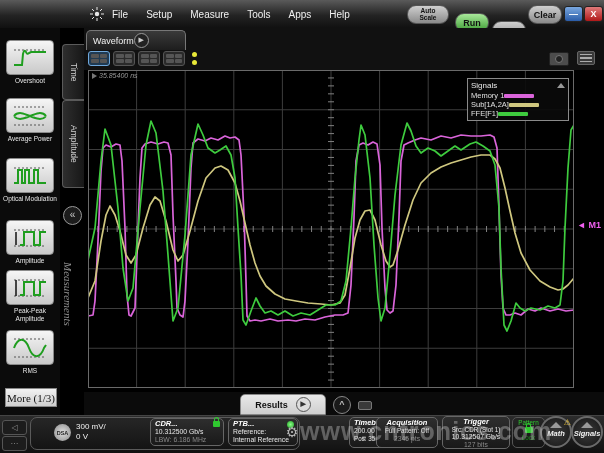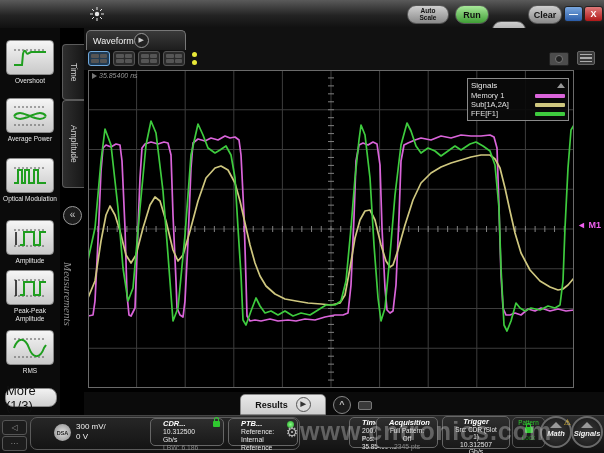--- a/index.html
+++ b/index.html
@@ -12,34 +12,34 @@
   .logo{left:3px;top:3px;width:78px;height:22px;border-radius:50%/50%;
         background:radial-gradient(ellipse at 50% 20%,#7dff7d,#1f9e1f 55%,#063b06);
         border:1px solid #0a4d0a;display:flex;align-items:center;justify-content:center;
         font-size:10px;font-weight:bold;color:#fff;text-shadow:0 1px 2px #000;}
   .sunicon{left:90px;top:7px;width:14px;height:14px;}
   .menu{left:112px;top:0;height:28px;display:flex;align-items:center;gap:18px;font-size:10px;color:#f0f0f0;}
   .menu span{cursor:default;}
   .pill{height:17px;border-radius:9px;background:linear-gradient(#cfcfcf,#8a8a8a);border:1px solid #555;
         color:#111;font-size:9px;display:flex;align-items:center;justify-content:center;font-weight:bold;}
   .pill.two{flex-direction:column;font-size:6.5px;line-height:6.5px;font-weight:bold;}
-  .pill.run{background:linear-gradient(#a8e89a,#3f9e35);}
+  .pill.run{background:linear-gradient(#a8e89a,#3f9e35);margin-top:8px;}
   .winbtn{width:17px;height:14px;border-radius:3px;border:1px solid #222;font-size:9px;font-weight:bold;
           display:flex;align-items:center;justify-content:center;color:#fff;}
   .minb{background:linear-gradient(#7aa8e0,#2a5ca8);}
   .closeb{background:linear-gradient(#e07a7a,#b01818);}
 
   
   .sidebar{left:0;top:28px;width:60px;height:387px;background:#0b0b0b;}
   .mitem{width:60px;text-align:center;}
   .mbtn{margin:0 auto;width:46px;height:33px;border-radius:4px;background:linear-gradient(#f5f5f5,#c9c9c9);
         border:1px solid #8a8a8a;display:flex;align-items:center;justify-content:center;}
   .mlabel{margin-top:2px;font-size:6.5px;line-height:7.5px;color:#e8e8e8;}
-  .morebtn{left:5px;top:360px;width:50px;height:17px;border-radius:8px;background:linear-gradient(#f2f2f2,#cfcfcf);
-           border:1px solid #888;color:#111;font-size:13px;display:flex;align-items:center;justify-content:center;}
+  .morebtn{left:5px;top:360px;width:50px;height:17px;border-radius:0;background:linear-gradient(#f2f2f2,#cfcfcf);
+           border:1px solid #888;color:#111;font-size:11px;display:flex;align-items:center;justify-content:center;font-family:Liberation Serif, serif;}
 
   
   .vtab{width:21px;background:linear-gradient(90deg,#2e2e2e,#171717);border:1px solid #5a5a5a;border-right:none;
         border-radius:4px 0 0 4px;color:#cfcfcf;font-size:8.5px;
         writing-mode:vertical-rl;display:flex;align-items:center;justify-content:center;}
   .collapse{left:63px;top:206px;width:17px;height:17px;border-radius:50%;border:1px solid #999;background:#1c1c1c;
             color:#ccc;font-size:10px;line-height:15px;text-align:center;}
   .meas-vert{left:62px;top:262px;height:140px;writing-mode:vertical-rl;
              font-family:"Liberation Serif",serif;font-style:italic;font-size:11px;color:#8f8f8f;}
 
@@ -60,21 +60,21 @@
           display:flex;flex-direction:column;justify-content:space-evenly;padding:0 2px;box-sizing:border-box;}
   .burger div{height:1.5px;background:#aaa;}
 
   
   .plotwrap{left:88px;top:70px;width:486px;height:318px;background:#000;}
   .flag{left:4px;top:2px;font-size:7px;font-style:italic;color:#9a9a9a;display:flex;align-items:center;gap:2px;}
   .flag:before{content:"";display:inline-block;width:0;height:0;border-left:5px solid #777;border-top:3px solid transparent;border-bottom:3px solid transparent;}
   .legend{right:5px;top:8px;width:94px;background:rgba(10,10,10,.9);border:1px solid #8a8a8a;font-size:7.5px;padding:2px 3px;}
   .legend .hd{display:flex;justify-content:space-between;align-items:center;font-size:8px;color:#e8e8e8;margin-bottom:1px;}
   .chev-up{width:0;height:0;border-left:4px solid transparent;border-right:4px solid transparent;border-bottom:5px solid #999;}
-  .lrow{display:flex;justify-content:space-between;align-items:center;height:9px;color:#e0e0e0;}
+  .lrow{display:flex;justify-content:flex-start;align-items:center;height:9px;color:#e0e0e0;}
   .swatch{width:30px;height:4px;border-radius:1px;}
   .m1{left:577px;top:220px;font-size:9px;font-weight:bold;color:#ef5fef;}
 
   
   .resultsbar{left:84px;top:392px;width:520px;height:23px;background:#0b0b0b;}
   .restab{left:240px;top:394px;width:84px;height:19px;background:linear-gradient(#e9e9e9,#cfcfcf);
           border:1px solid #888;border-radius:5px 5px 0 0;display:flex;align-items:center;justify-content:center;gap:8px;
           color:#111;font-size:9px;font-weight:bold;}
   .restab .playcirc{border-color:#555;color:#333;background:#ddd;}
   .upcirc{left:333px;top:396px;width:16px;height:16px;border-radius:50%;border:1px solid #888;background:#1a1a1a;
@@ -83,21 +83,21 @@
 
   
   .bottombar{left:0;top:415px;width:604px;height:38px;background:linear-gradient(#2c2c2c,#101010);border-top:1px solid #444;}
   .ltab{left:2px;width:23px;height:13px;background:#1c1c1c;border:1px solid #555;border-radius:3px;color:#888;
         font-size:8px;display:flex;align-items:center;justify-content:center;}
   .chpanel{left:30px;top:417px;width:268px;height:31px;border-radius:7px;background:linear-gradient(#262626,#141414);border:1px solid #5a5a5a;}
   .dsacirc{left:54px;top:424px;width:17px;height:17px;border-radius:50%;background:radial-gradient(#e0e0e0,#8a8a8a);
            color:#222;font-size:5.5px;font-weight:bold;display:flex;align-items:center;justify-content:center;}
   .chtxt{left:76px;top:422px;font-size:8px;line-height:9.5px;color:#f0f0f0;}
   .subpanel{top:418px;height:28px;border-radius:5px;background:linear-gradient(#2e2e2e,#191919);border:1px solid #666;
-            padding:1px 12px;box-sizing:border-box;font-size:6.8px;line-height:8px;color:#e8e8e8;}
+            padding:1px 4px;box-sizing:border-box;font-size:6.8px;line-height:8px;color:#e8e8e8;}
   .ptitle{font-style:italic;font-weight:bold;font-size:7.5px;color:#fff;}
   .dim{color:#8a8a8a;}
   .lockico{position:absolute;right:3px;top:2px;width:7px;height:6px;background:#2fc82f;border-radius:1px;}
   .lockico:before{content:"";position:absolute;left:1px;top:-4px;width:3px;height:4px;border:1.5px solid #2fc82f;border-bottom:none;border-radius:3px 3px 0 0;}
   .gdot{position:absolute;right:3px;top:2px;width:7px;height:7px;border-radius:50%;background:radial-gradient(#8aff8a,#1f9e1f);}
   .gearbtn{left:283px;top:419px;width:18px;height:26px;color:#b5b5b5;font-size:14px;display:flex;align-items:center;justify-content:center;}
   .patlock{left:512px;top:417px;width:33px;height:31px;border-radius:5px;background:linear-gradient(#262626,#141414);
            border:1px solid #555;text-align:center;font-size:6.3px;line-height:7px;color:#2fc82f;padding-top:1px;box-sizing:border-box;}
   .patlock .lk{margin:0 auto;width:8px;height:6px;background:#2fc82f;border-radius:1px;position:relative;margin-top:1px;margin-bottom:1px;}
   .patlock .lk:before{content:"";position:absolute;left:1.5px;top:-4px;width:3px;height:4px;border:1.5px solid #2fc82f;border-bottom:none;border-radius:3px 3px 0 0;}
@@ -120,20 +120,28 @@
         <line x1="7" y1="0" x2="7" y2="3"></line>
         <line x1="7" y1="11" x2="7" y2="14"></line>
         <line x1="0" y1="7" x2="3" y2="7"></line>
         <line x1="11" y1="7" x2="14" y2="7"></line>
         <line x1="2" y1="2" x2="4" y2="4"></line>
         <line x1="10" y1="10" x2="12" y2="12"></line>
         <line x1="2" y1="12" x2="4" y2="10"></line>
         <line x1="10" y1="4" x2="12" y2="2"></line>
       </g>
   </svg>
+  <div class="abs menu">
+    <span>File</span>
+    <span>Setup</span>
+    <span>Measure</span>
+    <span>Tools</span>
+    <span>Apps</span>
+    <span>Help</span>
+  </div>
   <div class="abs pill two" style="left:407px;top:5px;width:40px;">
     <span>Auto</span>
     <span>Scale</span>
   </div>
   <div class="abs pill run" style="left:455px;top:5px;width:32px;">Run</div>
   <div class="abs pill" style="left:492px;top:21px;width:32px;">Stop</div>
   <div class="abs pill" style="left:528px;top:5px;width:32px;">Clear</div>
   <div class="abs winbtn minb" style="left:564px;top:6px;">—</div>
   <div class="abs winbtn closeb" style="left:584px;top:6px;">X</div>
 </div>

